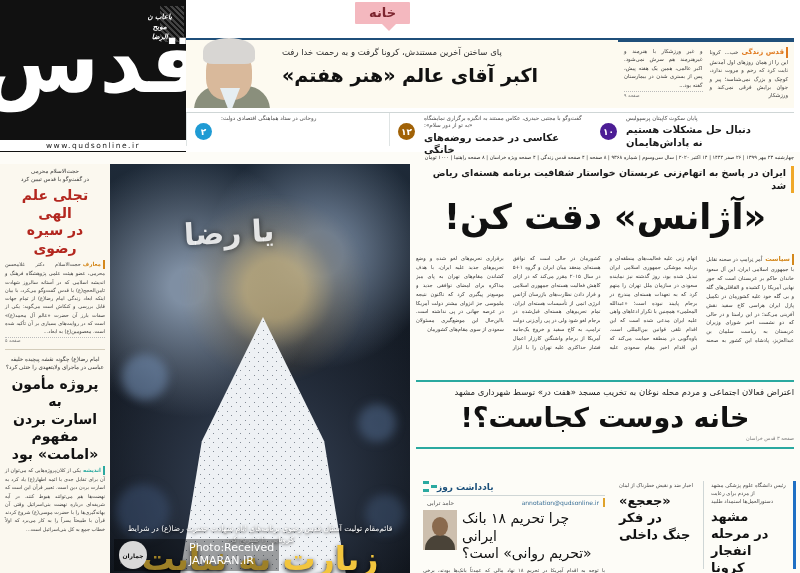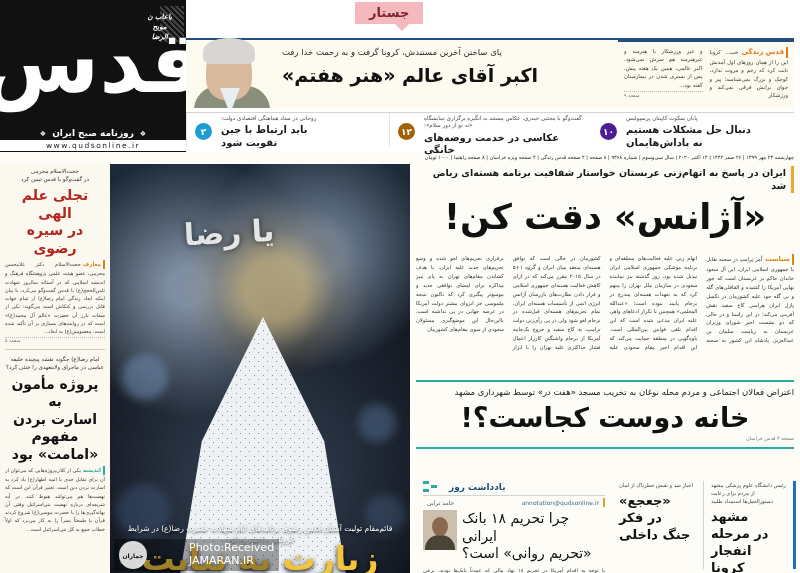--- a/index.html
+++ b/index.html
@@ -196,21 +196,21 @@
   
   .bottom-boxes {
     position: absolute; bottom: 4px; right: 4px; left: 4px; height: 88px;
     display: flex; flex-direction: row-reverse; gap: 0;
   }
   .bbox { position: relative; padding: 0 7px; }
   .bbox.note { flex: 0 0 196px; }
   .bbox.mid  { flex: 0 0 92px; border-right: 3px solid #1f6fc4; }
   .bbox.lft  { flex: 0 0 92px; border-right: 1px solid #cfd6d6; }
   .note-head {
-    display: flex; flex-direction: row-reverse; align-items: center; gap: 12px;
+    display: flex; flex-direction: row-reverse; align-items: center; gap: 0;
     border-bottom: 1px solid #cfd6d6; padding-bottom: 2px;
   }
   .note-title { font-size: 9px; font-weight: bold; color: #1a4f7a; }
   .note-logo {
     width: 14px; height: 12px;
     background:
       linear-gradient(#2aa9a0 0 0) 0 0/6px 3px no-repeat,
       linear-gradient(#2aa9a0 0 0) 8px 4px/6px 3px no-repeat,
       linear-gradient(#2aa9a0 0 0) 0 8px/6px 3px no-repeat;
   }
@@ -314,21 +314,21 @@
   .tag-andishe { color: #2aa9a0; }
   .lc-rule { border-top: 1px solid #d4cdbb; margin: 6px 0 5px; }
 </style>
 </head>
 <body>
 
 <div id="page">
 
   <div class="top-strip">
 
-    <div class="jostar-bubble">جستار</div>
+    <div class="jostar-bubble">خانه</div>
 
     <div class="promo-wrap">
       <div class="promo-portrait">
         <div class="suit-shape"></div>
         <div class="head-shape"></div>
         <div class="hair-shape"></div>
         <div class="shirt-shape"></div>
       </div>
       <div class="promo-kicker">پای ساختن آخرین مستندش، کرونا گرفت و به رحمت خدا رفت</div>
       <div class="promo-title">اکبر آقای عالم «هنر هفتم»</div>
@@ -343,43 +343,40 @@
           <span>و غیر ورزشکار با هنرمند و غیرهنرمند هم سرش نمی‌شود. اکبر عالمی، همین یک هفته پیش، پس از بستری شدن در بیمارستان گفته بود...</span>
           <div class="lc-ref">صفحه ۹</div>
         </div>
       </div>
     </div>
 
     <div class="teaser-row">
       <div class="teaser">
         <div class="teaser-num" style="background:#1f9bd4">۲</div>
         <div class="teaser-kicker">روحانی در ستاد هماهنگی اقتصادی دولت:</div>
-        <div class="teaser-title" style="white-space:pre-line">باید ارتباط با چین
-تقویت شود</div>
       </div>
       <div class="teaser">
         <div class="teaser-num" style="background:#a16207">۱۲</div>
         <div class="teaser-kicker">گفت‌وگو با مجتبی حیدری، عکاس مستند به انگیزه برگزاری نمایشگاه «به تو از دور سلام»:</div>
         <div class="teaser-title" style="white-space:pre-line">عکاسی در خدمت روضه‌های خانگی</div>
       </div>
       <div class="teaser">
         <div class="teaser-num" style="background:#4c1d95">۱۰</div>
         <div class="teaser-kicker">پایان سکوت کاپیتان پرسپولیس</div>
         <div class="teaser-title" style="white-space:pre-line">دنبال حل مشکلات هستیم
 نه پاداش‌هایمان</div>
       </div>
     </div>
 
     <div class="masthead">
       <div class="logo-orn"></div>
       <div class="logo-seal" style="white-space:pre-line">باعاب ن
 موبح
 الرضا</div>
       <div class="logo-art">قدس</div>
-      <div class="logo-sub">روزنامه صبح ایران</div>
       <div class="site-url">www.qudsonline.ir</div>
     </div>
   </div>
 
   <div class="dateline">چهارشنبه ۲۳ مهر ۱۳۹۹ | ۲۶ صفر ۱۴۴۲ | ۱۴ اکتبر ۲۰۲۰ | سال سی‌وسوم | شماره ۹۳۶۸ | ۸ صفحه | ۴ صفحه قدس زندگی | ۴ صفحه ویژه خراسان | ۸ صفحه راهنما | ۱۰۰۰ تومان</div>
 
   <div class="main-area">
 
     <div class="lead-col">
       <div class="lead-kicker">ایران در پاسخ به اتهام‌زنی عربستان خواستار شفافیت برنامه هسته‌ای ریاض شد</div>

